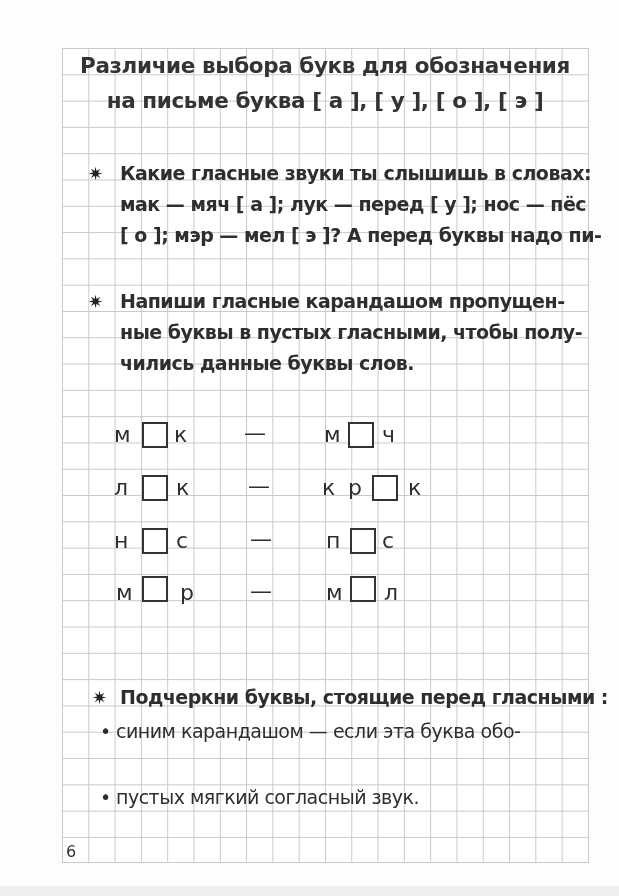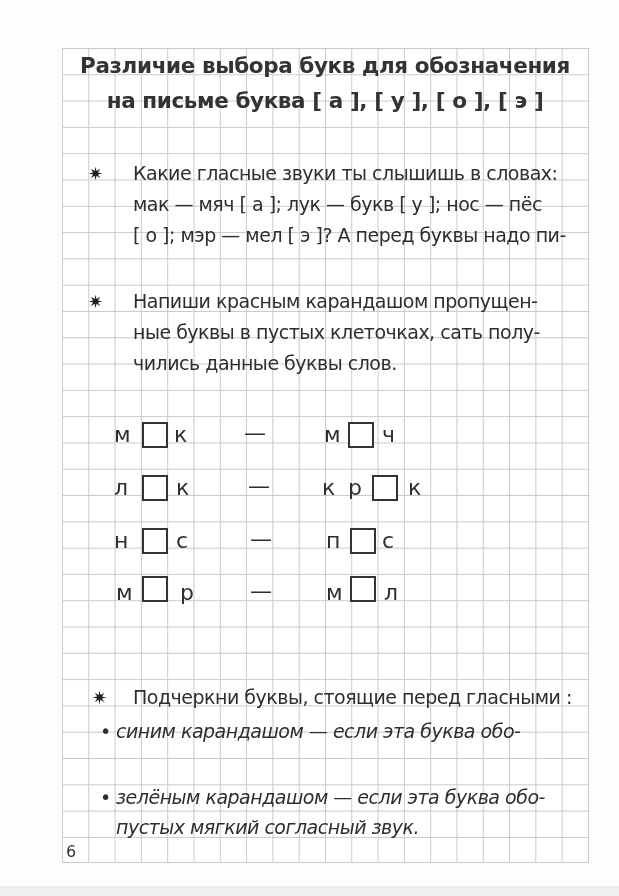--- a/index.html
+++ b/index.html
@@ -39,21 +39,21 @@
       font-family: "DejaVu Sans", sans-serif;
       font-size: 19px;
       line-height: 31px;
       color: #2e2e2e;
       letter-spacing: -0.5px;
     }
     .task .star {
       position: absolute; left: 0; top: 0;
       font-size: 18px; color: #222;
     }
-    .task .body { padding-left: 45px; }
+    .task .body { padding-left: 32px; font-weight: bold; }
     .task .body span { display: block; white-space: nowrap; }
     .pairs {
       position: absolute; left: 110px; top: 412px; width: 320px;
     }
     .pair-row {
       position: absolute; left: 0; height: 40px; width: 320px;
       font-family: "DejaVu Sans", sans-serif;
       font-size: 22px; color: #2e2e2e;
     }
     .cell {
@@ -65,21 +65,21 @@
     .ch { position: absolute; top: 2px; line-height: 26px; }
     .dash { position: absolute; top: 0; line-height: 26px; }
     .sub {
       position: absolute; left: 100px; width: 490px;
       font-family: "DejaVu Sans", sans-serif;
       font-size: 19px; line-height: 30px; color: #2e2e2e;
       letter-spacing: -0.5px;
     }
     .sub .bullet { position: absolute; left: 0; top: 0; }
     .sub .body { padding-left: 16px; }
-    .sub .body span { display: block; white-space: nowrap; font-style: italic; }
+    .sub .body span { display: block; white-space: nowrap; }
     .page-num {
       position: absolute; left: 66px; top: 842px;
       font-family: "DejaVu Sans", sans-serif;
       font-size: 16px; color: #333;
     }
     .scan-edge {
       position: absolute; left: 0; top: 886px; width: 619px; height: 10px;
       background: #efefef;
     }
   </style>
@@ -91,30 +91,30 @@
 
   <div class="title">
     <span class="line">Различие выбора букв для обозначения</span>
     <span class="line">на письме буква [ а ], [ у ], [ о ], [ э ]</span>
   </div>
 
   <div class="task" style="top:158px;">
     <span class="star">✷</span>
     <div class="body">
       <span>Какие гласные звуки ты слышишь в словах:</span>
-      <span>мак — мяч [ а ]; лук — букв [ у ]; нос — пёс</span>
+      <span>мак — мяч [ а ]; лук — перед [ у ]; нос — пёс</span>
       <span>[ о ]; мэр — мел [ э ]? А перед буквы надо пи-</span>
     </div>
   </div>
 
   <div class="task" style="top:286px;">
     <span class="star">✷</span>
     <div class="body">
-      <span>Напиши красным карандашом пропущен-</span>
-      <span>ные буквы в пустых клеточках, сать полу-</span>
+      <span>Напиши гласные карандашом пропущен-</span>
+      <span>ные буквы в пустых гласными, чтобы полу-</span>
       <span>чились данные буквы слов.</span>
     </div>
   </div>
 
   <div class="pairs">
 
     <div class="pair-row" style="top:8px;">
       <span class="ch" style="left:4px;">м</span>
       <span class="cell" style="left:32px;"></span>
       <span class="ch" style="left:64px;">к</span>
@@ -166,21 +166,20 @@
   <div class="sub" style="top:716px;">
     <span class="bullet">•</span>
     <div class="body">
       <span>синим карандашом — если эта буква обо-</span>
     </div>
   </div>
 
   <div class="sub" style="top:782px;">
     <span class="bullet">•</span>
     <div class="body">
-      <span>зелёным карандашом — если эта буква обо-</span>
       <span>пустых мягкий согласный звук.</span>
     </div>
   </div>
 
   <span class="page-num">6</span>
 
   <div class="scan-edge"></div>
 </div>
 
 </body></html>

